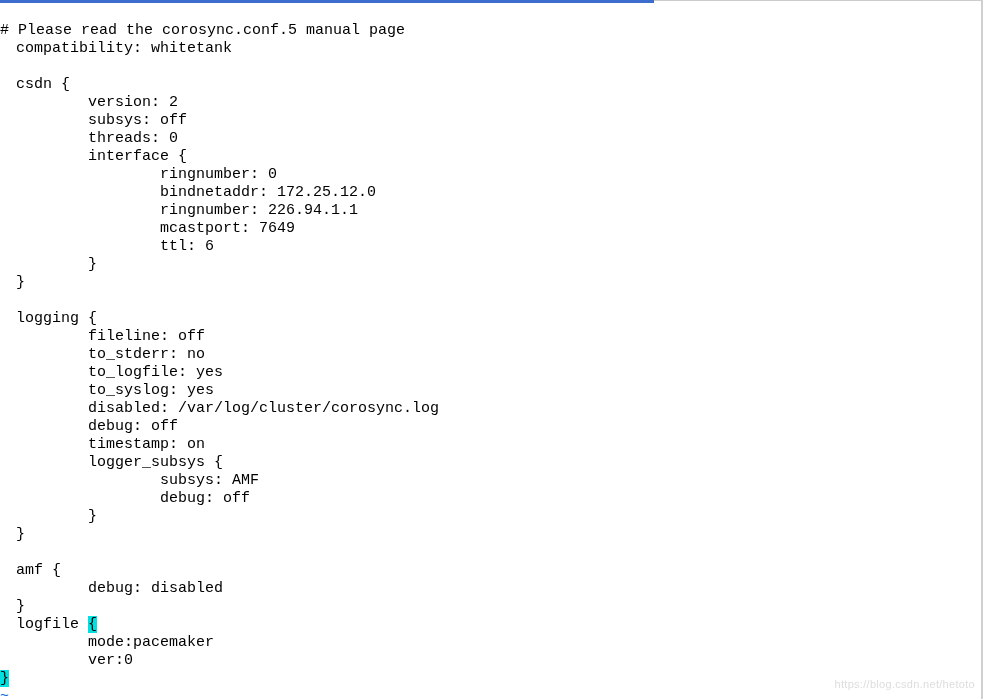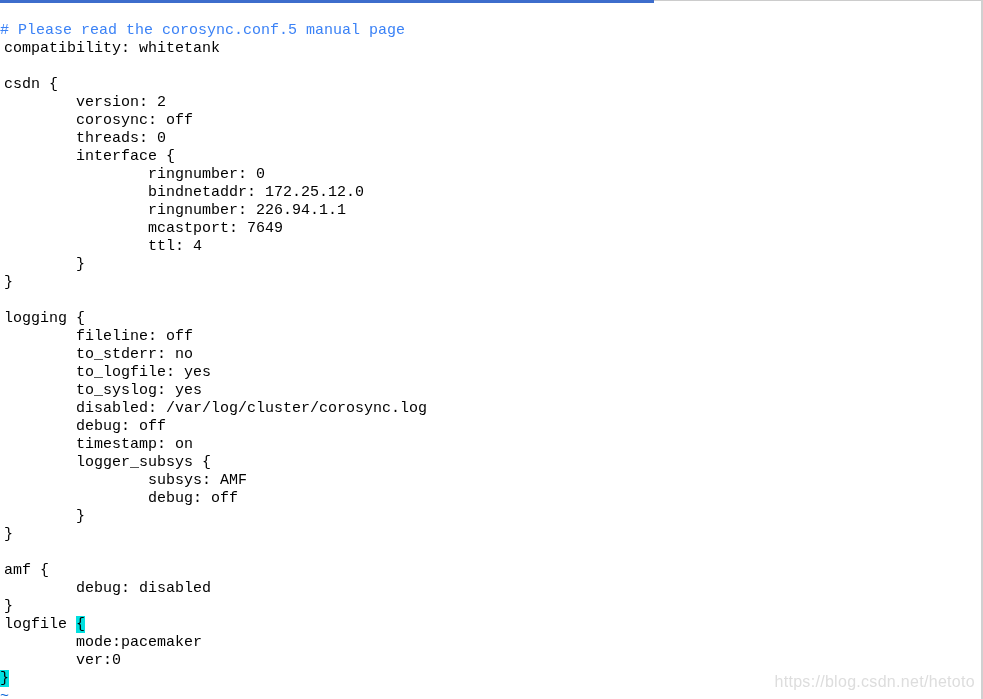--- a/index.html
+++ b/index.html
@@ -41,65 +41,65 @@
     }
     .right-border {
       position: absolute;
       top: 0;
       right: 0;
       bottom: 0;
       width: 2px;
       background: #d0d0d0;
     }
     .comment {
-      color: #3b82f6;
+      color: #000000;
     }
     .text-line {
       color: #000000;
-      padding-left: 4px;
+      padding-left: 16px;
       font-family: Liberation Mono, monospace;
     }
     .cursor-highlight {
       background-color: #00e0e0;
       color: #000000;
     }
     .tilde {
       color: #0060d8;
     }
     .watermark {
       position: absolute;
       bottom: 8px;
       right: 8px;
       font-family: Arial, sans-serif;
-      font-size: 16px;
+      font-size: 11px;
       color: #dddddd;
       letter-spacing: 0.3px;
     }
   </style>
 </head>
 <body>
 
 <div class="top-border"></div>
 <div class="top-border-rest"></div>
 <div class="right-border"></div>
 
 <div class="editor-area">
 <span class="comment"># Please read the corosync.conf.5 manual page</span>
 <span class="text-line">compatibility: whitetank</span>
 <span class="text-line"></span>
 <span class="text-line">csdn {</span>
 <span class="text-line">        version: 2</span>
-<span class="text-line">        corosync: off</span>
+<span class="text-line">        subsys: off</span>
 <span class="text-line">        threads: 0</span>
 <span class="text-line">        interface {</span>
 <span class="text-line">                ringnumber: 0</span>
 <span class="text-line">                bindnetaddr: 172.25.12.0</span>
 <span class="text-line">                ringnumber: 226.94.1.1</span>
 <span class="text-line">                mcastport: 7649</span>
-<span class="text-line">                ttl: 4</span>
+<span class="text-line">                ttl: 6</span>
 <span class="text-line">        }</span>
 <span class="text-line">}</span>
 <span class="text-line"></span>
 <span class="text-line">logging {</span>
 <span class="text-line">        fileline: off</span>
 <span class="text-line">        to_stderr: no</span>
 <span class="text-line">        to_logfile: yes</span>
 <span class="text-line">        to_syslog: yes</span>
 <span class="text-line">        disabled: /var/log/cluster/corosync.log</span>
 <span class="text-line">        debug: off</span>

